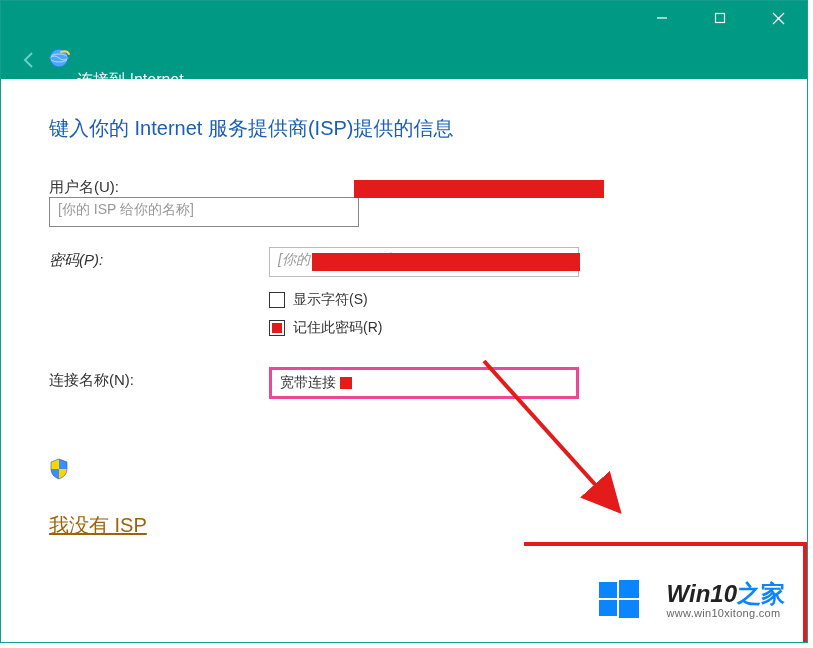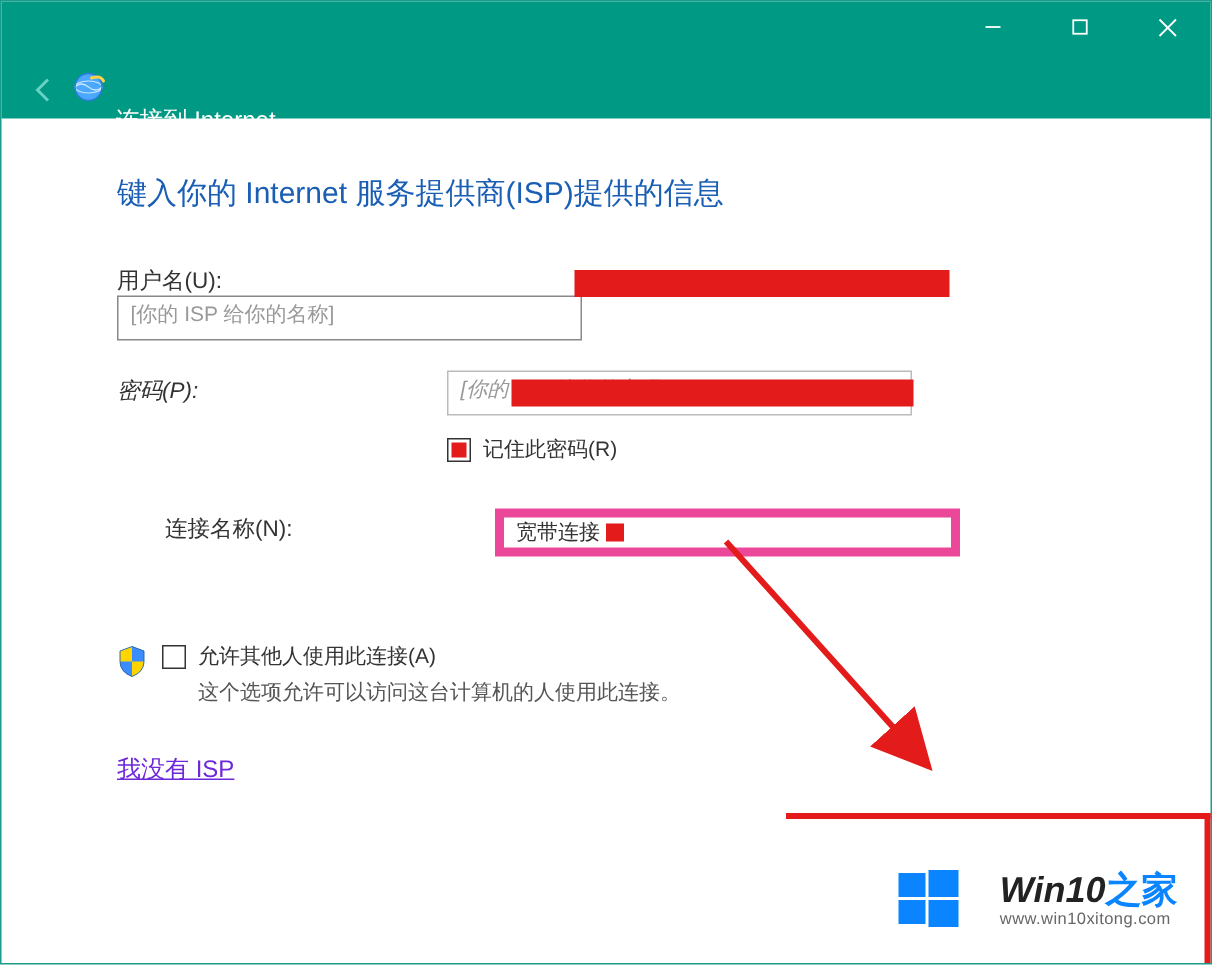--- a/index.html
+++ b/index.html
@@ -61,21 +61,21 @@
     .header-title {
       position: absolute;
       left: 76px;
       top: 49px;
       font-size: 16px;
       color: #fff;
       font-weight: 400;
       margin-top: 20px;
     }
     .content {
-      padding: 36px 52px 20px 77px;
+      padding: 36px 52px 20px 48px;
       position: relative;
     }
     .main-heading {
       color: #1a5fb4;
       font-size: 20px;
       font-weight: 400;
       margin-bottom: 32px;
     }
     .form-row {
       display: flex;
@@ -130,21 +130,21 @@
       position: absolute;
       left: 2px;
       top: 2px;
       width: 10px;
       height: 10px;
       background: #e41b1b;
     }
     .conn-name-input {
       width: 310px;
       height: 32px;
-      border: 6px solid #ec4899;
+      border: 3px solid #ec4899;
       padding: 3px 8px;
       font-size: 14px;
       color: #333;
       background: #fff;
       display: flex;
       align-items: center;
       gap: 4px;
     }
     .conn-red-square {
       width: 12px;
@@ -173,23 +173,23 @@
       align-items: center;
       gap: 8px;
       margin-bottom: 6px;
     }
     .allow-desc {
       margin-left: 24px;
       color: #555;
     }
     .no-isp-link {
       margin-top: 32px;
-      color: #6d28d9;
+      color: #a16207;
       text-decoration: underline;
-      font-size: 16px;
+      font-size: 20px;
       display: inline-block;
     }
     .annotation-arrow {
       position: absolute;
       pointer-events: none;
     }
     .watermark {
       position: absolute;
       right: 22px;
       bottom: 20px;
@@ -295,53 +295,50 @@
           <span>[你的 ISP 给你的密码]</span>
         </div>
       </div>
       <div class="redaction pass"></div>
     </div>
 
     <div class="form-row" style="margin-top:-6px;">
       <div class="form-label"></div>
       <div class="form-input-area">
         <div class="checkbox-row">
+          <span class="checkbox"></span>
+          <span>显示字符(S)</span>
+        </div>
+        <div class="checkbox-row">
           <span class="checkbox checked"></span>
           <span>记住此密码(R)</span>
         </div>
       </div>
     </div>
 
-    <div class="form-row" style="margin-top:14px;margin-left:32px;">
+    <div class="form-row" style="margin-top:14px;">
       <div class="form-label">连接名称(N):</div>
       <div class="form-input-area">
         <div class="conn-name-input">
           <span>宽带连接</span>
           <span class="conn-red-square"></span>
         </div>
       </div>
     </div>
 
     <div class="allow-section">
       <div class="shield-icon">
         <svg width="20" height="22" viewBox="0 0 20 22">
           <path d="M10 1 L18 4 V11 Q18 18 10 21 Q2 18 2 11 V4 Z" fill="#ffd400"></path>
           <path d="M10 1 L18 4 V11 L10 11 Z" fill="#3b8cff"></path>
           <path d="M10 11 L2 11 V4 L10 1 Z" fill="#3b8cff" opacity="0"></path>
           <path d="M2 11 H10 V21 Q2 18 2 11 Z" fill="#3b8cff"></path>
           <path d="M10 1 L18 4 V11 Q18 18 10 21 Q2 18 2 11 V4 Z" fill="none" stroke="#1b5faa" stroke-width="0.6"></path>
         </svg>
       </div>
-      <div class="allow-text">
-        <div class="allow-title-row">
-          <span class="checkbox"></span>
-          <span>允许其他人使用此连接(A)</span>
-        </div>
-        <div class="allow-desc">这个选项允许可以访问这台计算机的人使用此连接。</div>
-      </div>
     </div>
 
     <a class="no-isp-link">我没有 ISP</a>
 
   </div>
 
   <svg class="annotation-arrow" style="left:478px; top:355px;" width="170" height="180" viewBox="0 0 170 180">
     <defs>
       <marker id="arrhead" markerWidth="12" markerHeight="12" refX="9" refY="5" orient="auto">
         <path d="M0,0 L10,5 L0,10 Z" fill="#e41b1b"></path>

